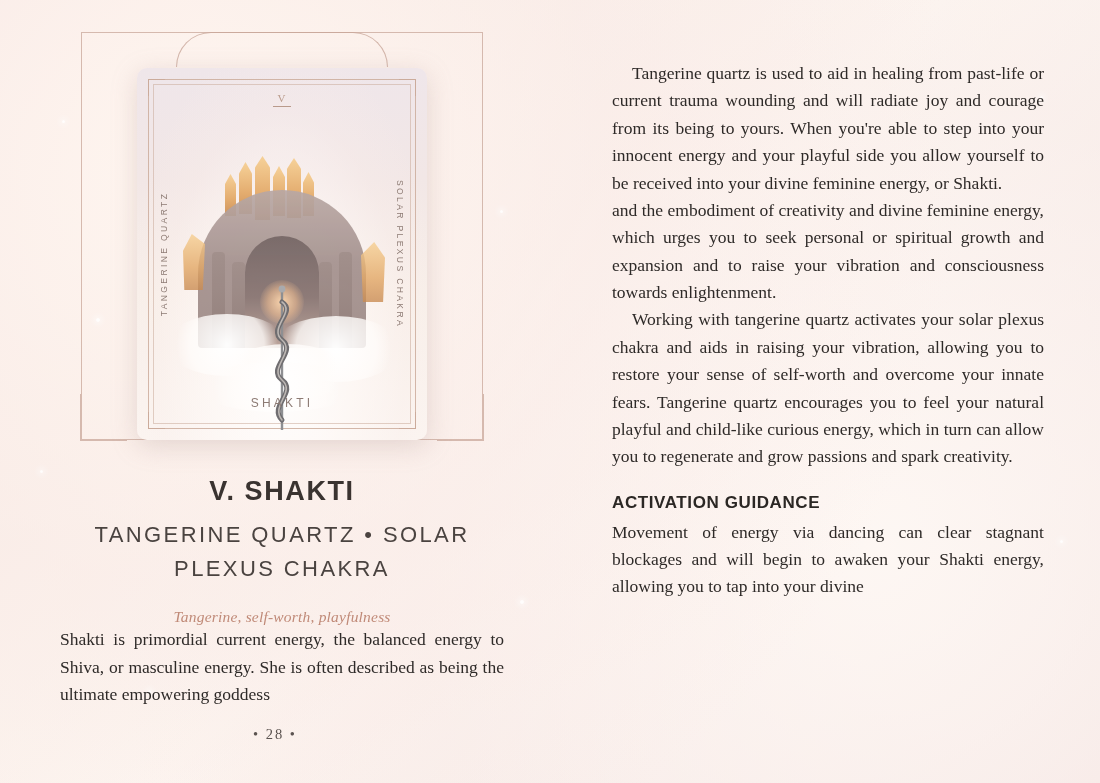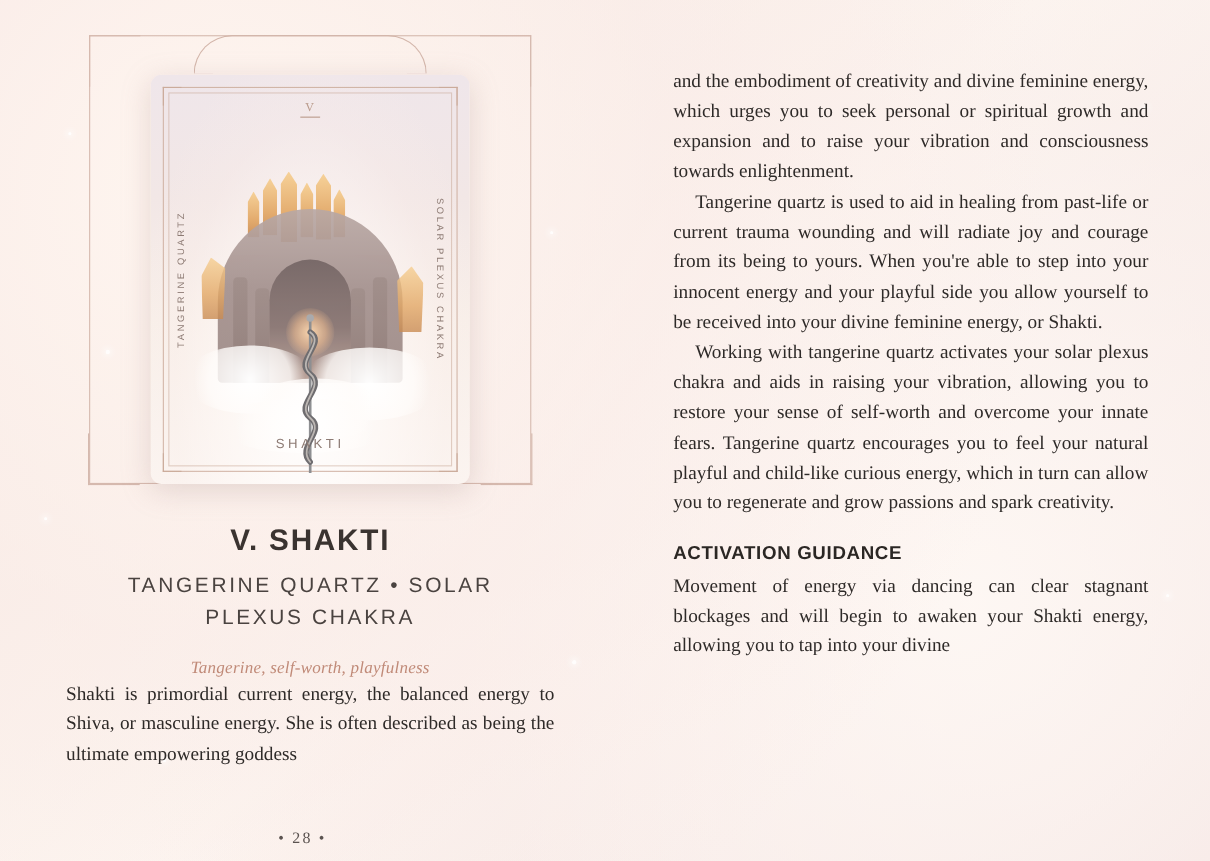--- a/index.html
+++ b/index.html
@@ -271,21 +271,21 @@
     font-size: 27px;
     letter-spacing: 1.6px;
     font-weight: 700;
     color: #3a3330;
   }
   .card-subtitle {
     margin: 11px auto 0;
     max-width: 420px;
     text-align: center;
     font-family: "Liberation Sans", sans-serif;
-    font-size: 19px;
+    font-size: 22px;
     letter-spacing: 2.4px;
     color: #4a4340;
     line-height: 1.55;
   }
   .keywords {
     margin: 22px 0 0;
     text-align: center;
     font-family: "Liberation Serif", serif;
     font-style: italic;
     font-size: 15.5px;
@@ -313,21 +313,21 @@
   .section-head {
     margin: 22px 0 6px;
     font-family: "Liberation Sans", sans-serif;
     font-size: 17px;
     letter-spacing: 0.6px;
     font-weight: 700;
     color: #2b2724;
   }
   .folio {
     position: absolute;
-    bottom: 12px;
+    bottom: 40px;
     left: 0;
     right: 0;
     text-align: center;
     font-family: "Liberation Serif", serif;
     font-size: 14.5px;
     letter-spacing: 2px;
     color: #5b5350;
   }
   .sparkle {
     position: absolute;
@@ -416,22 +416,22 @@
 
     <h1 class="card-title">V. SHAKTI</h1>
     <div class="card-subtitle">TANGERINE QUARTZ • SOLAR PLEXUS CHAKRA</div>
     <div class="keywords">Tangerine, self-worth, playfulness</div>
     <p class="para body-text">Shakti is primordial current energy, the balanced energy to Shiva, or masculine energy. She is often described as being the ultimate empowering goddess</p>
 
     <div class="folio">• 28 •</div>
   </div>
 
   <div class="page page-right">
+    <p class="para indent">Tangerine quartz is used to aid in healing from past-life or current trauma wounding and will radiate joy and courage from its being to yours. When you're able to step into your innocent energy and your playful side you allow yourself to be received into your divine feminine energy, or Shakti.</p>
     <p class="para">and the embodiment of creativity and divine feminine energy, which urges you to seek personal or spiritual growth and expansion and to raise your vibration and consciousness towards enlightenment.</p>
-    <p class="para indent">Tangerine quartz is used to aid in healing from past-life or current trauma wounding and will radiate joy and courage from its being to yours. When you're able to step into your innocent energy and your playful side you allow yourself to be received into your divine feminine energy, or Shakti.</p>
     <p class="para indent">Working with tangerine quartz activates your solar plexus chakra and aids in raising your vibration, allowing you to restore your sense of self-worth and overcome your innate fears. Tangerine quartz encourages you to feel your natural playful and child-like curious energy, which in turn can allow you to regenerate and grow passions and spark creativity.</p>
 
     <h2 class="section-head">ACTIVATION GUIDANCE</h2>
     <p class="para">Movement of energy via dancing can clear stagnant blockages and will begin to awaken your Shakti energy, allowing you to tap into your divine</p>
 
   </div>
 
 </div>
 
 </body></html>

